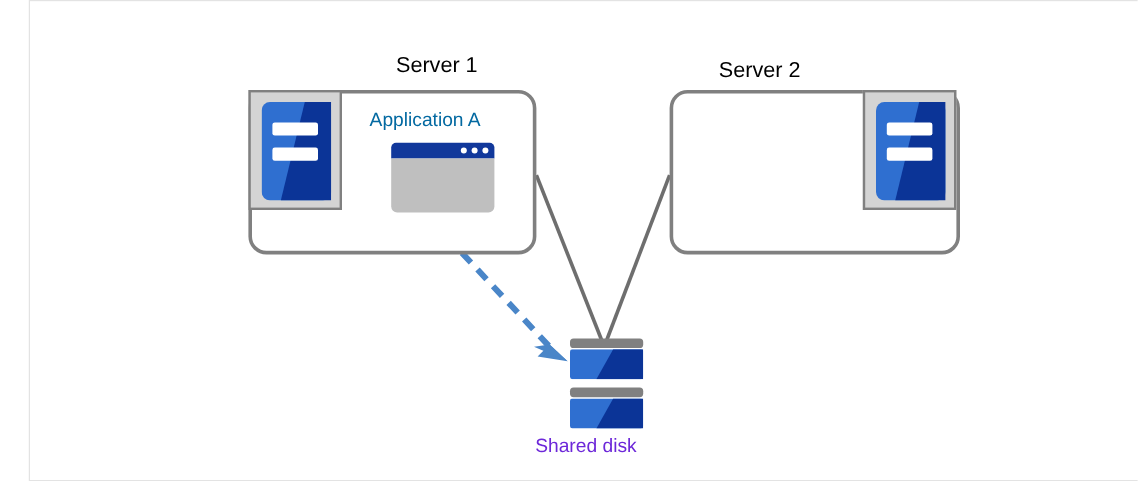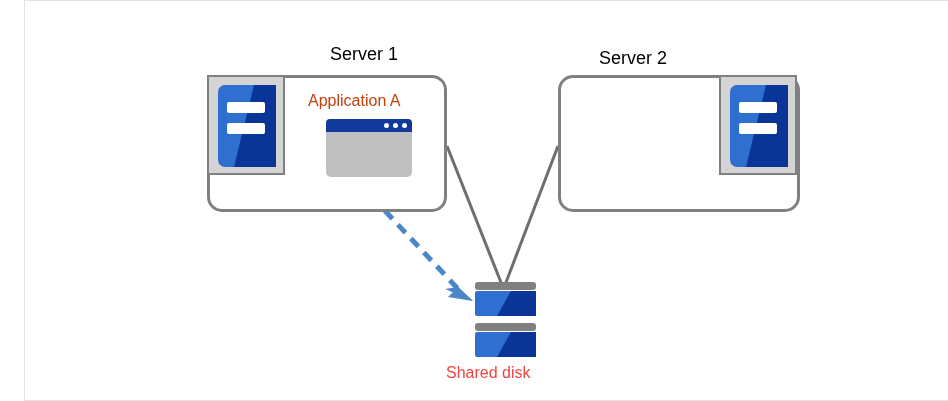--- a/index.html
+++ b/index.html
@@ -103,21 +103,21 @@
     width: 86px;
     height: 45px;
     background: #bfbfbf;
     border-radius: 0 0 5px 5px;
   }
   #app-label {
     position: absolute;
     left: 283px;
     top: 92px;
     font-size: 16px;
-    color: #c2410c;
+    color: #0369a1;
     white-space: nowrap;
     line-height: 1;
   }
 
   
   #shared-disk {
     position: absolute;
     left: 450px;
     top: 281px;
     width: 61px;
@@ -139,21 +139,21 @@
     height: 25px;
   }
   #disk-unit-top    { top: 0px; }
   #disk-unit-bottom { top: 41px; }
 
   #disk-label {
     position: absolute;
     left: 421px;
     top: 364px;
     font-size: 16px;
-    color: #ef4444;
+    color: #6d28d9;
     white-space: nowrap;
     line-height: 1;
   }
 </style>
 </head>
 <body>
 
 <div id="canvas">
 
   <svg class="layer-svg" viewBox="0 0 948 401" xmlns="http://www.w3.org/2000/svg">

